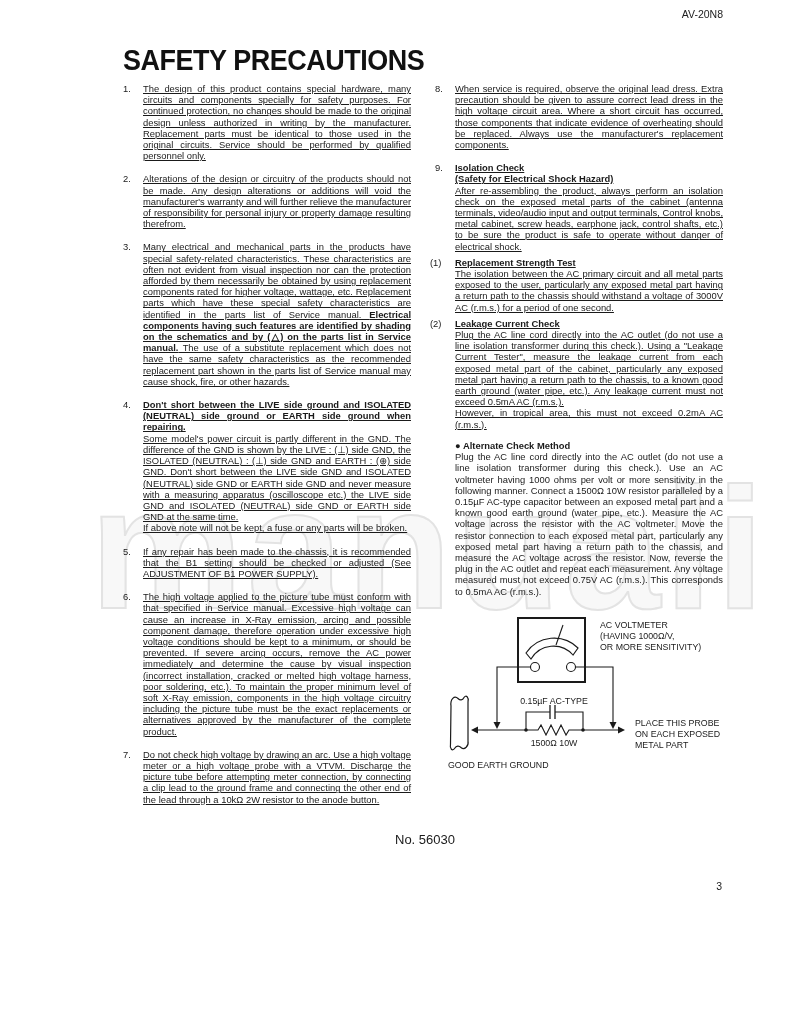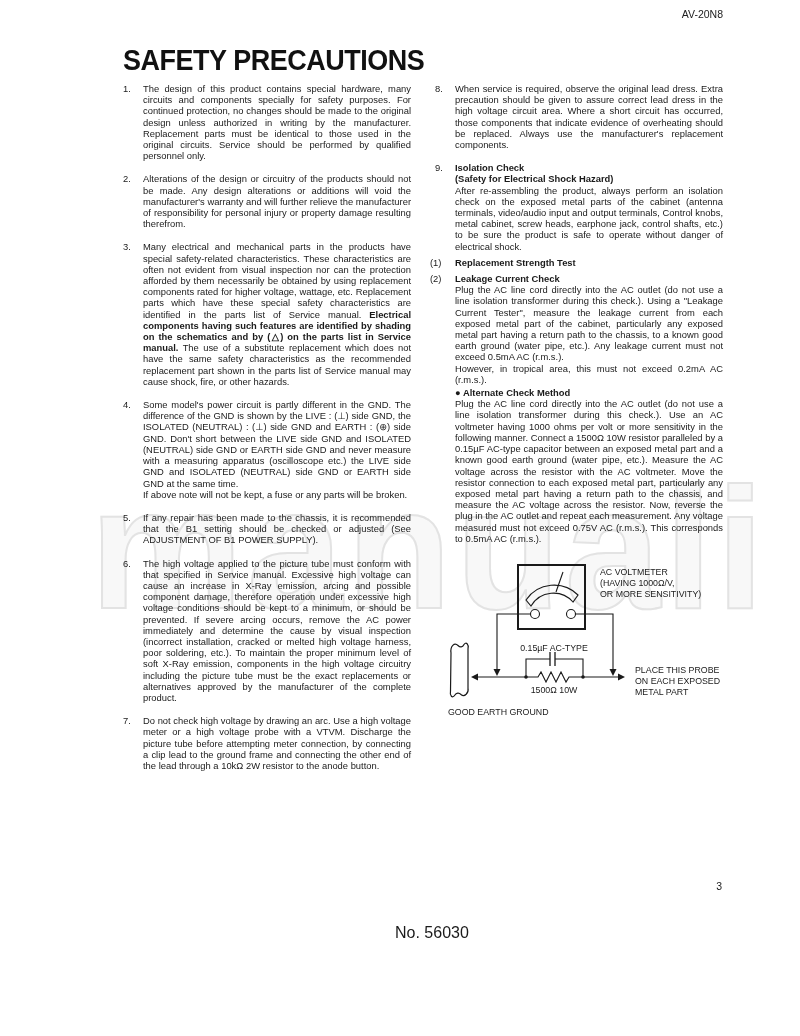--- a/index.html
+++ b/index.html
@@ -22,29 +22,29 @@
   h1.title{
     margin:0 0 8px 0;font-size:29px;line-height:30px;font-weight:bold;
     letter-spacing:-0.5px;color:#111;
     transform:scaleX(0.93);transform-origin:left center;white-space:nowrap;
   }
   .columns{display:flex;gap:24px;position:relative;z-index:1;}
   .col{width:288px;font-size:9.4px;line-height:11.2px;}
   .item{display:flex;margin-top:12px;}
   .item:first-child{margin-top:0;}
   .num{width:20px;flex:none;}
-  .body{flex:1;text-align:justify;}
+  .body{flex:1;text-align:justify;text-decoration:underline;}
   .sub{display:flex;margin-top:5px;}
   .sub .num{width:25px;margin-left:-5px;flex:none;}
   b,.bold{font-weight:bold;}
-  .altblock{margin-left:20px;margin-top:2px;text-align:justify;}
+  .altblock{margin-left:20px;margin-top:10px;text-align:justify;}
   .diagram{margin:8px 0 0 -3px;position:relative;z-index:1;}
   .diagram svg{display:block;}
   .diagram text{font-family:"Liberation Sans", sans-serif;font-size:8.8px;fill:#1a1a1a;}
-  .footer-doc{position:absolute;top:924px;left:395px;font-size:16px;z-index:1;}
+  .footer-doc{position:absolute;top:832px;left:395px;font-size:13px;z-index:1;}
   .footer-page{position:absolute;top:880px;right:78px;font-size:10.5px;z-index:1;}
 </style>
 </head>
 <body>
 
 <div class="sheet">
   <div class="watermark">manuali</div>
   <div class="model">AV-20N8</div>
   <h1 class="title">SAFETY PRECAUTIONS</h1>
 
@@ -59,20 +59,21 @@
         <div class="num">2.</div>
         <div class="body">Alterations of the design or circuitry of the products should not be made. Any design alterations or additions will void the manufacturer's warranty and will further relieve the manufacturer of responsibility for personal injury or property damage resulting therefrom.</div>
       </div>
       <div class="item">
         <div class="num">3.</div>
         <div class="body"><span>Many electrical and mechanical parts in the products have special safety-related characteristics. These characteristics are often not evident from visual inspection nor can the protection afforded by them necessarily be obtained by using replacement components rated for higher voltage, wattage, etc. Replacement parts which have these special safety characteristics are identified in the parts list of Service manual. </span><b>Electrical components having such features are identified by shading on the schematics and by (△) on the parts list in Service manual.</b><span> The use of a substitute replacement which does not have the same safety characteristics as the recommended replacement part shown in the parts list of Service manual may cause shock, fire, or other hazards.</span></div>
       </div>
       <div class="item">
         <div class="num">4.</div>
         <div class="body">
+          <div class="bold">Don't short between the LIVE side ground and ISOLATED (NEUTRAL) side ground or EARTH side ground when repairing.</div>
           <div>Some model's power circuit is partly different in the GND. The difference of the GND is shown by the LIVE : (⊥) side GND, the ISOLATED (NEUTRAL) : (⊥) side GND and EARTH : (⊕) side GND. Don't short between the LIVE side GND and ISOLATED (NEUTRAL) side GND or EARTH side GND and never measure with a measuring apparatus (oscilloscope etc.) the LIVE side GND and ISOLATED (NEUTRAL) side GND or EARTH side GND at the same time.</div>
           <div>If above note will not be kept, a fuse or any parts will be broken.</div>
         </div>
       </div>
       <div class="item">
         <div class="num">5.</div>
         <div class="body">If any repair has been made to the chassis, it is recommended that the B1 setting should be checked or adjusted (See ADJUSTMENT OF B1 POWER SUPPLY).</div>
       </div>
       <div class="item">
         <div class="num">6.</div>
@@ -94,20 +95,21 @@
         <div class="body">
           <div class="bold">Isolation Check</div>
           <div class="bold">(Safety for Electrical Shock Hazard)</div>
           <div>After re-assembling the product, always perform an isolation check on the exposed metal parts of the cabinet (antenna terminals, video/audio input and output terminals, Control knobs, metal cabinet, screw heads, earphone jack, control shafts, etc.) to be sure the product is safe to operate without danger of electrical shock.</div>
         </div>
       </div>
       <div class="sub">
         <div class="num">(1)</div>
         <div class="body">
           <div class="bold">Replacement Strength Test</div>
+          <div>The isolation between the AC primary circuit and all metal parts exposed to the user, particularly any exposed metal part having a return path to the chassis should withstand a voltage of 3000V AC (r.m.s.) for a period of one second.</div>
         </div>
       </div>
       <div class="sub">
         <div class="num">(2)</div>
         <div class="body">
           <div class="bold">Leakage Current Check</div>
           <div>Plug the AC line cord directly into the AC outlet (do not use a line isolation transformer during this check.). Using a "Leakage Current Tester", measure the leakage current from each exposed metal part of the cabinet, particularly any exposed metal part having a return path to the chassis, to a known good earth ground (water pipe, etc.). Any leakage current must not exceed 0.5mA AC (r.m.s.).</div>
           <div>However, in tropical area, this must not exceed 0.2mA AC (r.m.s.).</div>
         </div>
       </div>

